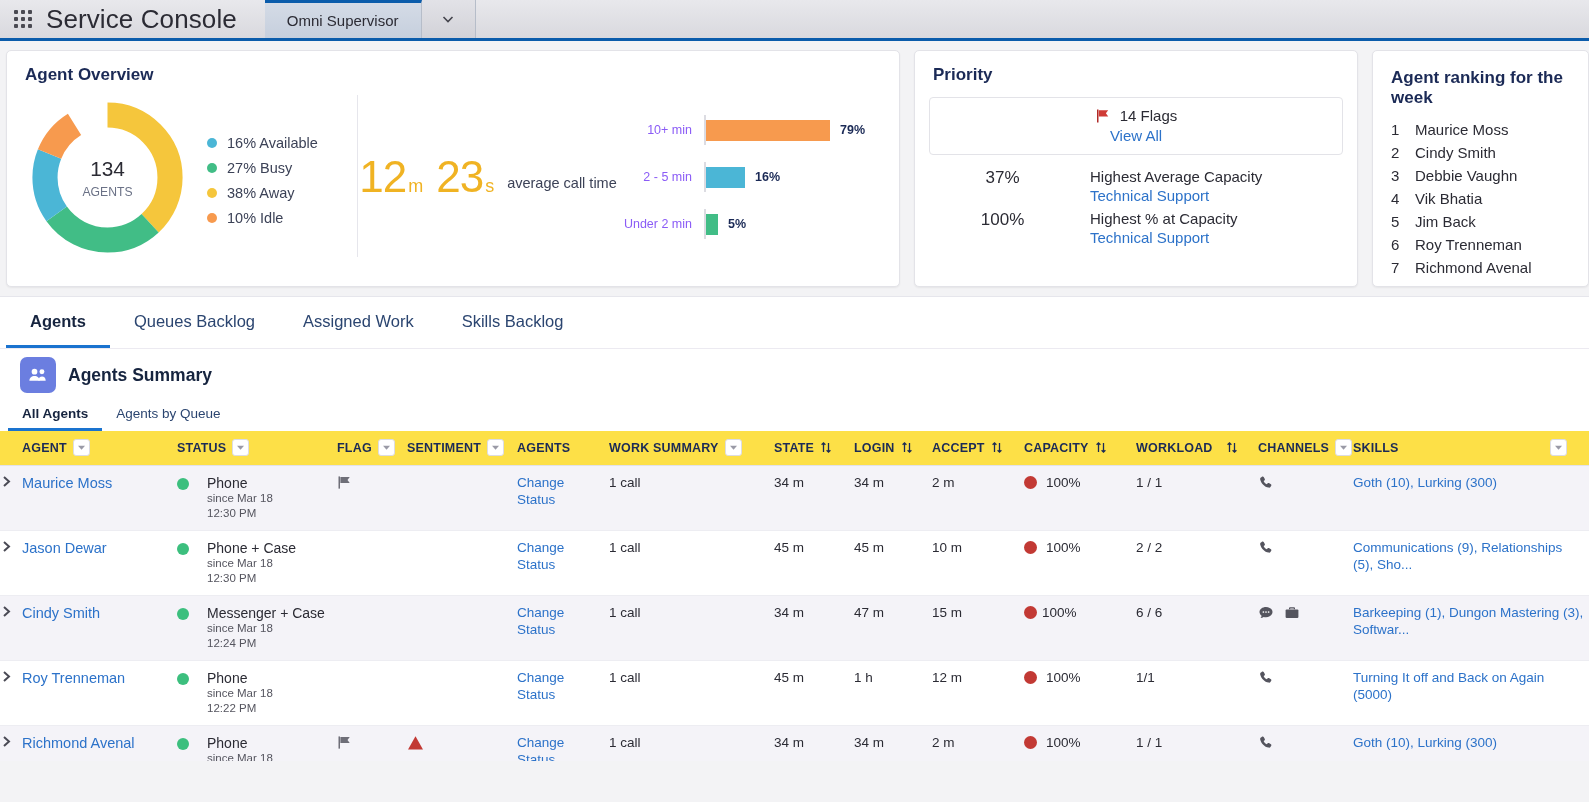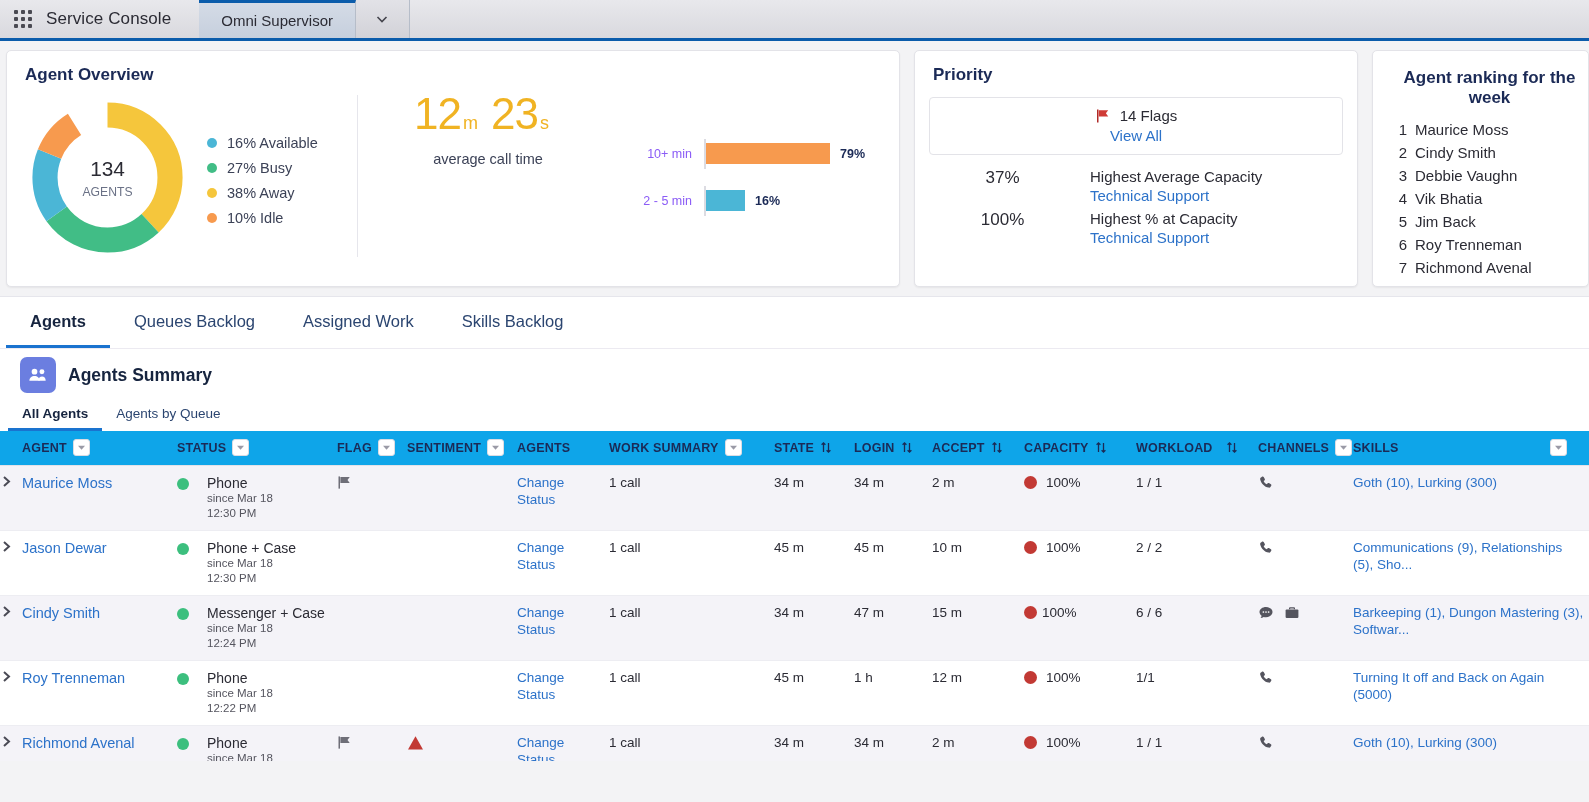--- a/index.html
+++ b/index.html
@@ -27,21 +27,21 @@
   }
   .waffle-grid {
     display: grid;
     grid-template-columns: repeat(3, 4px);
     grid-template-rows: repeat(3, 4px);
     gap: 3px;
   }
   .waffle-grid i { background: #4a4a52; border-radius: 1px; display:block; width:4px;height:4px;}
   .app-name {
     display: flex; align-items: center;
-    font-size: 17px; color: #2b2b34; font-weight: 400;
+    font-size: 26px; color: #2b2b34; font-weight: 400;
     padding-right: 28px;
     letter-spacing: .1px;
   }
   .console-tabs { display: flex; align-items: stretch; }
   .console-tab {
     display: flex; align-items: center; justify-content:center;
     padding: 0 22px;
     font-size: 15px; color: #2b2b34;
     background: linear-gradient(#d4dbe6, #c6cfdd);
     border-top: 3px solid #0b5cab;
@@ -78,21 +78,21 @@
   }
 
   
   #panel-agent-overview { flex: 0 0 779px; }
   .overview-body { display: flex; height: 180px; padding: 4px 0 0 0; }
   .donut-wrap { flex: 0 0 200px; display: flex; align-items: center; justify-content: center; }
   .legend { flex: 0 0 150px; display: flex; flex-direction: column; justify-content: center; gap: 9px; padding-top: 6px;}
   .legend-row { display: flex; align-items: center; gap: 10px; font-size: 14.5px; color: #3c4257; }
   .legend-dot { width: 10px; height: 10px; border-radius: 50%; flex: 0 0 10px; }
   .vdiv { width: 1px; background: #e6e6ec; margin: 6px 0 8px 0; }
-  .calltime { flex: 0 0 260px; display:flex; flex-direction: column; justify-content:flex-start; align-items:center; }
+  .calltime { flex: 0 0 260px; display:flex; flex-direction: row; justify-content:center; align-items:center; }
   .calltime-big { color: #f0b323; font-size: 44px; font-weight: 300; letter-spacing: -1px; white-space: nowrap; }
   .calltime-big .u { font-size: 18px; margin-left: 2px; margin-right: 14px; }
   .calltime-label { font-size: 14.5px; color: #3c4257; margin-top: 12px; }
   .bars { flex: 1; display: flex; flex-direction: column; justify-content: center; gap: 17px; padding-right: 34px; }
   .bar-row { display: flex; align-items: center; }
   .bar-label { width: 86px; text-align: right; font-size: 12.5px; color: #8b5cf6; padding-right: 12px; }
   .bar-axis { width: 2px; background: #dcdce2; height: 30px; margin-right: 0; }
   .bar-track { display: flex; align-items: center; }
   .bar { height: 21px; }
   .bar-val { font-size: 12.5px; font-weight: bold; color: #1b2a56; margin-left: 10px; }
@@ -106,21 +106,21 @@
     text-align: center;
   }
   .flag-line { display: flex; align-items: center; justify-content: center; gap: 9px; font-size: 15px; color: #2b2b34;}
   .viewall { display:block; margin-top: 3px; font-size: 15px; color: #2c72c9; cursor: pointer; }
   .stat-row { display: flex; align-items: flex-start; padding: 13px 0 0 0; }
   .stat-pct { width: 175px; text-align: center; font-size: 17px; color: #2b2b34; }
   .stat-txt { font-size: 15px; color: #2b2b34; line-height: 1.25; }
   .stat-link { font-size: 15px; color: #2c72c9; cursor: pointer; display:block; }
 
   
-  #panel-ranking { flex: 1 1 auto; overflow: hidden; text-align: center; }
+  #panel-ranking { flex: 1 1 auto; overflow: hidden; }
   .rank-list { padding: 10px 0 0 18px; }
   .rank-row { display: flex; font-size: 15px; color: #2b2b34; padding: 3px 0; }
   .rank-num { width: 24px; color: #2b2b34; }
   .rank-name { }
 
   
   .main-tabs {
     background: #fff;
     margin: 9px 0 0 0;
     border-top: 1px solid #e6e6ec;
@@ -155,21 +155,21 @@
 
   .sub-tabs { background: #fff; display: flex; padding-left: 8px; height: 32px; align-items: stretch; }
   .sub-tab {
     display:flex; align-items:center;
     padding: 0 14px; font-size: 13.5px; color: #2b4570;
     border-bottom: 3px solid transparent; cursor: pointer;
   }
   .sub-tab.active { font-weight: bold; color: #16243f; border-bottom-color: #1a73cf; }
 
   
-  .table-scroll { background: #0ea5e9; overflow: hidden; height: 330px; }
+  .table-scroll { background: #fde047; overflow: hidden; height: 330px; }
   table.agents { width: 100%; border-collapse: collapse; table-layout: fixed; }
   table.agents thead th {
     font-size: 12.5px; font-weight: bold; color: #1b2a56;
     text-align: left;
     padding: 8px 4px 9px 0;
     border-bottom: 1px solid #e2e2e9;
     letter-spacing: .2px;
     vertical-align: middle;
     white-space: nowrap;
   }
@@ -289,20 +289,28 @@
             <span class="bar" style="width:124px;background:#f79a4e"></span>
             <span class="bar-val">79%</span>
           </span>
         </div>
         <div class="bar-row">
           <span class="bar-label">2 - 5 min</span>
           <span class="bar-axis"></span>
           <span class="bar-track">
             <span class="bar" style="width:39px;background:#4bb6d6"></span>
             <span class="bar-val">16%</span>
+          </span>
+        </div>
+        <div class="bar-row">
+          <span class="bar-label">Under 2 min</span>
+          <span class="bar-axis"></span>
+          <span class="bar-track">
+            <span class="bar" style="width:12px;background:#41bd86"></span>
+            <span class="bar-val">5%</span>
           </span>
         </div>
       </div>
     </div>
   </div>
 
   <div class="card" id="panel-priority">
     <div class="card-title">Priority</div>
     <div class="flagbox">
       <div class="flag-line">

